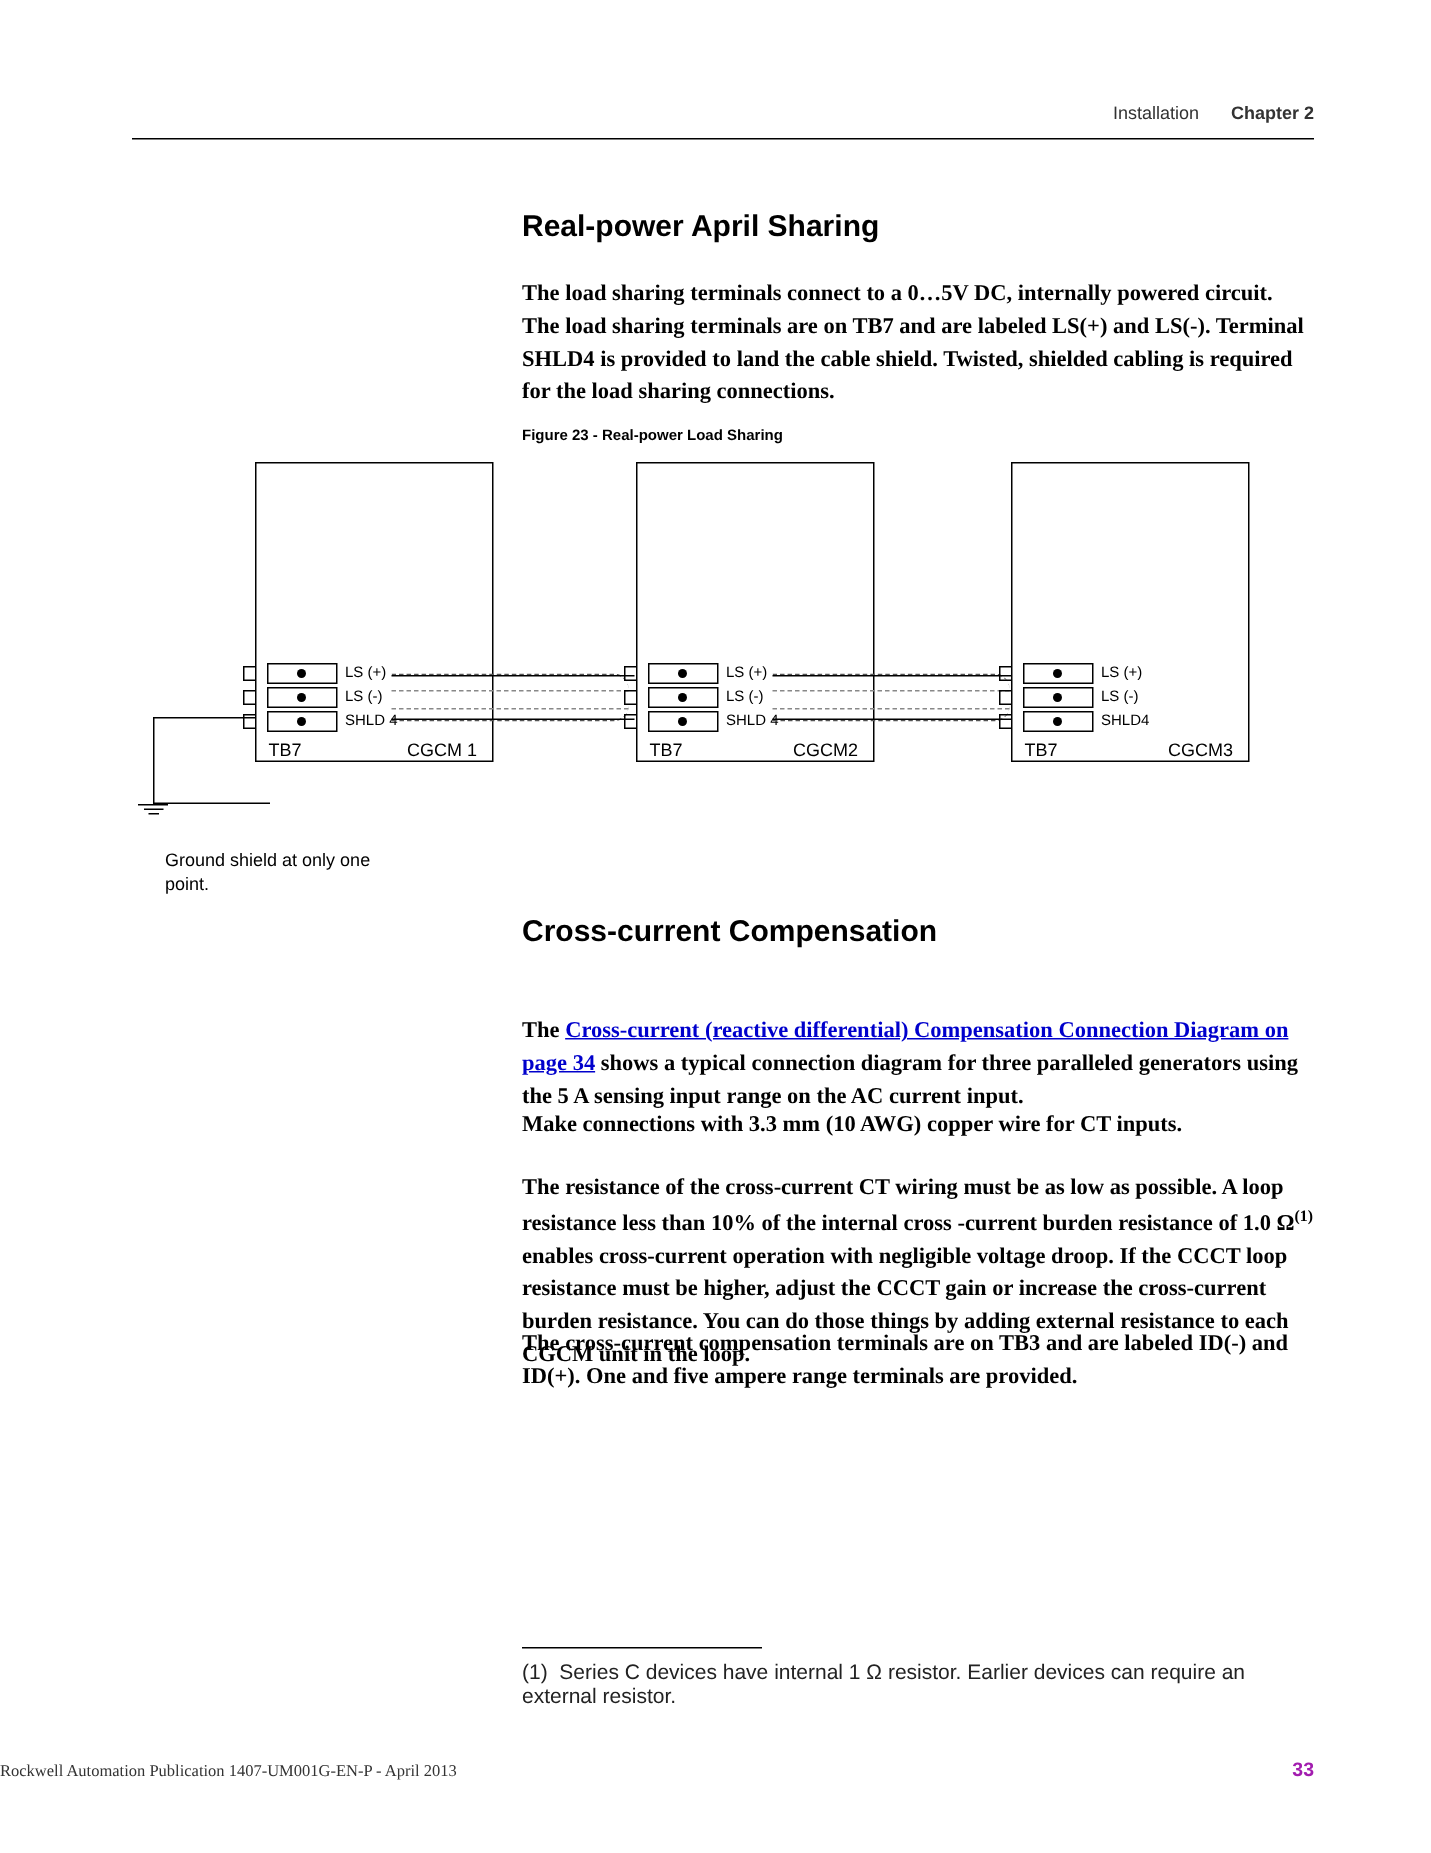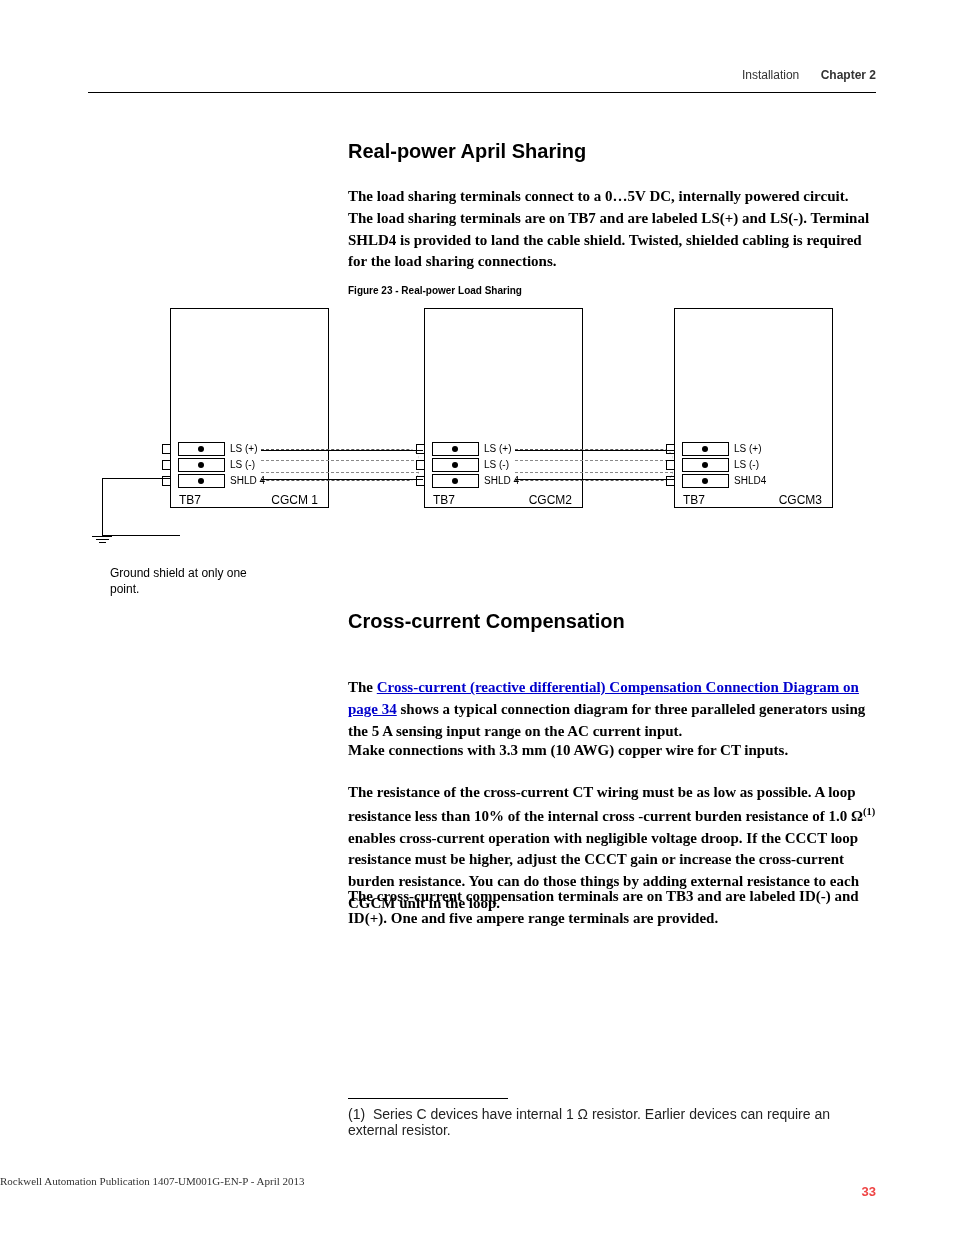--- a/index.html
+++ b/index.html
@@ -70,23 +70,23 @@
       left: 0;
       right: 0;
       text-align: left;
       color: #333;
     }
     .page-number {
       font-family: Arial, Helvetica, sans-serif;
       font-weight: bold;
       font-size: 13px;
       position: absolute;
-      bottom: 36px;
-      right: 78px;
-      color: #ef4444;
+      bottom: 48px;
+      right: 78px;
+      color: #a21caf;
     }
 
     
     .diagram {
       position: absolute;
       top: 308px;
       left: 62px;
       width: 812px;
       height: 260px;
       font-family: Arial, Helvetica, sans-serif;

